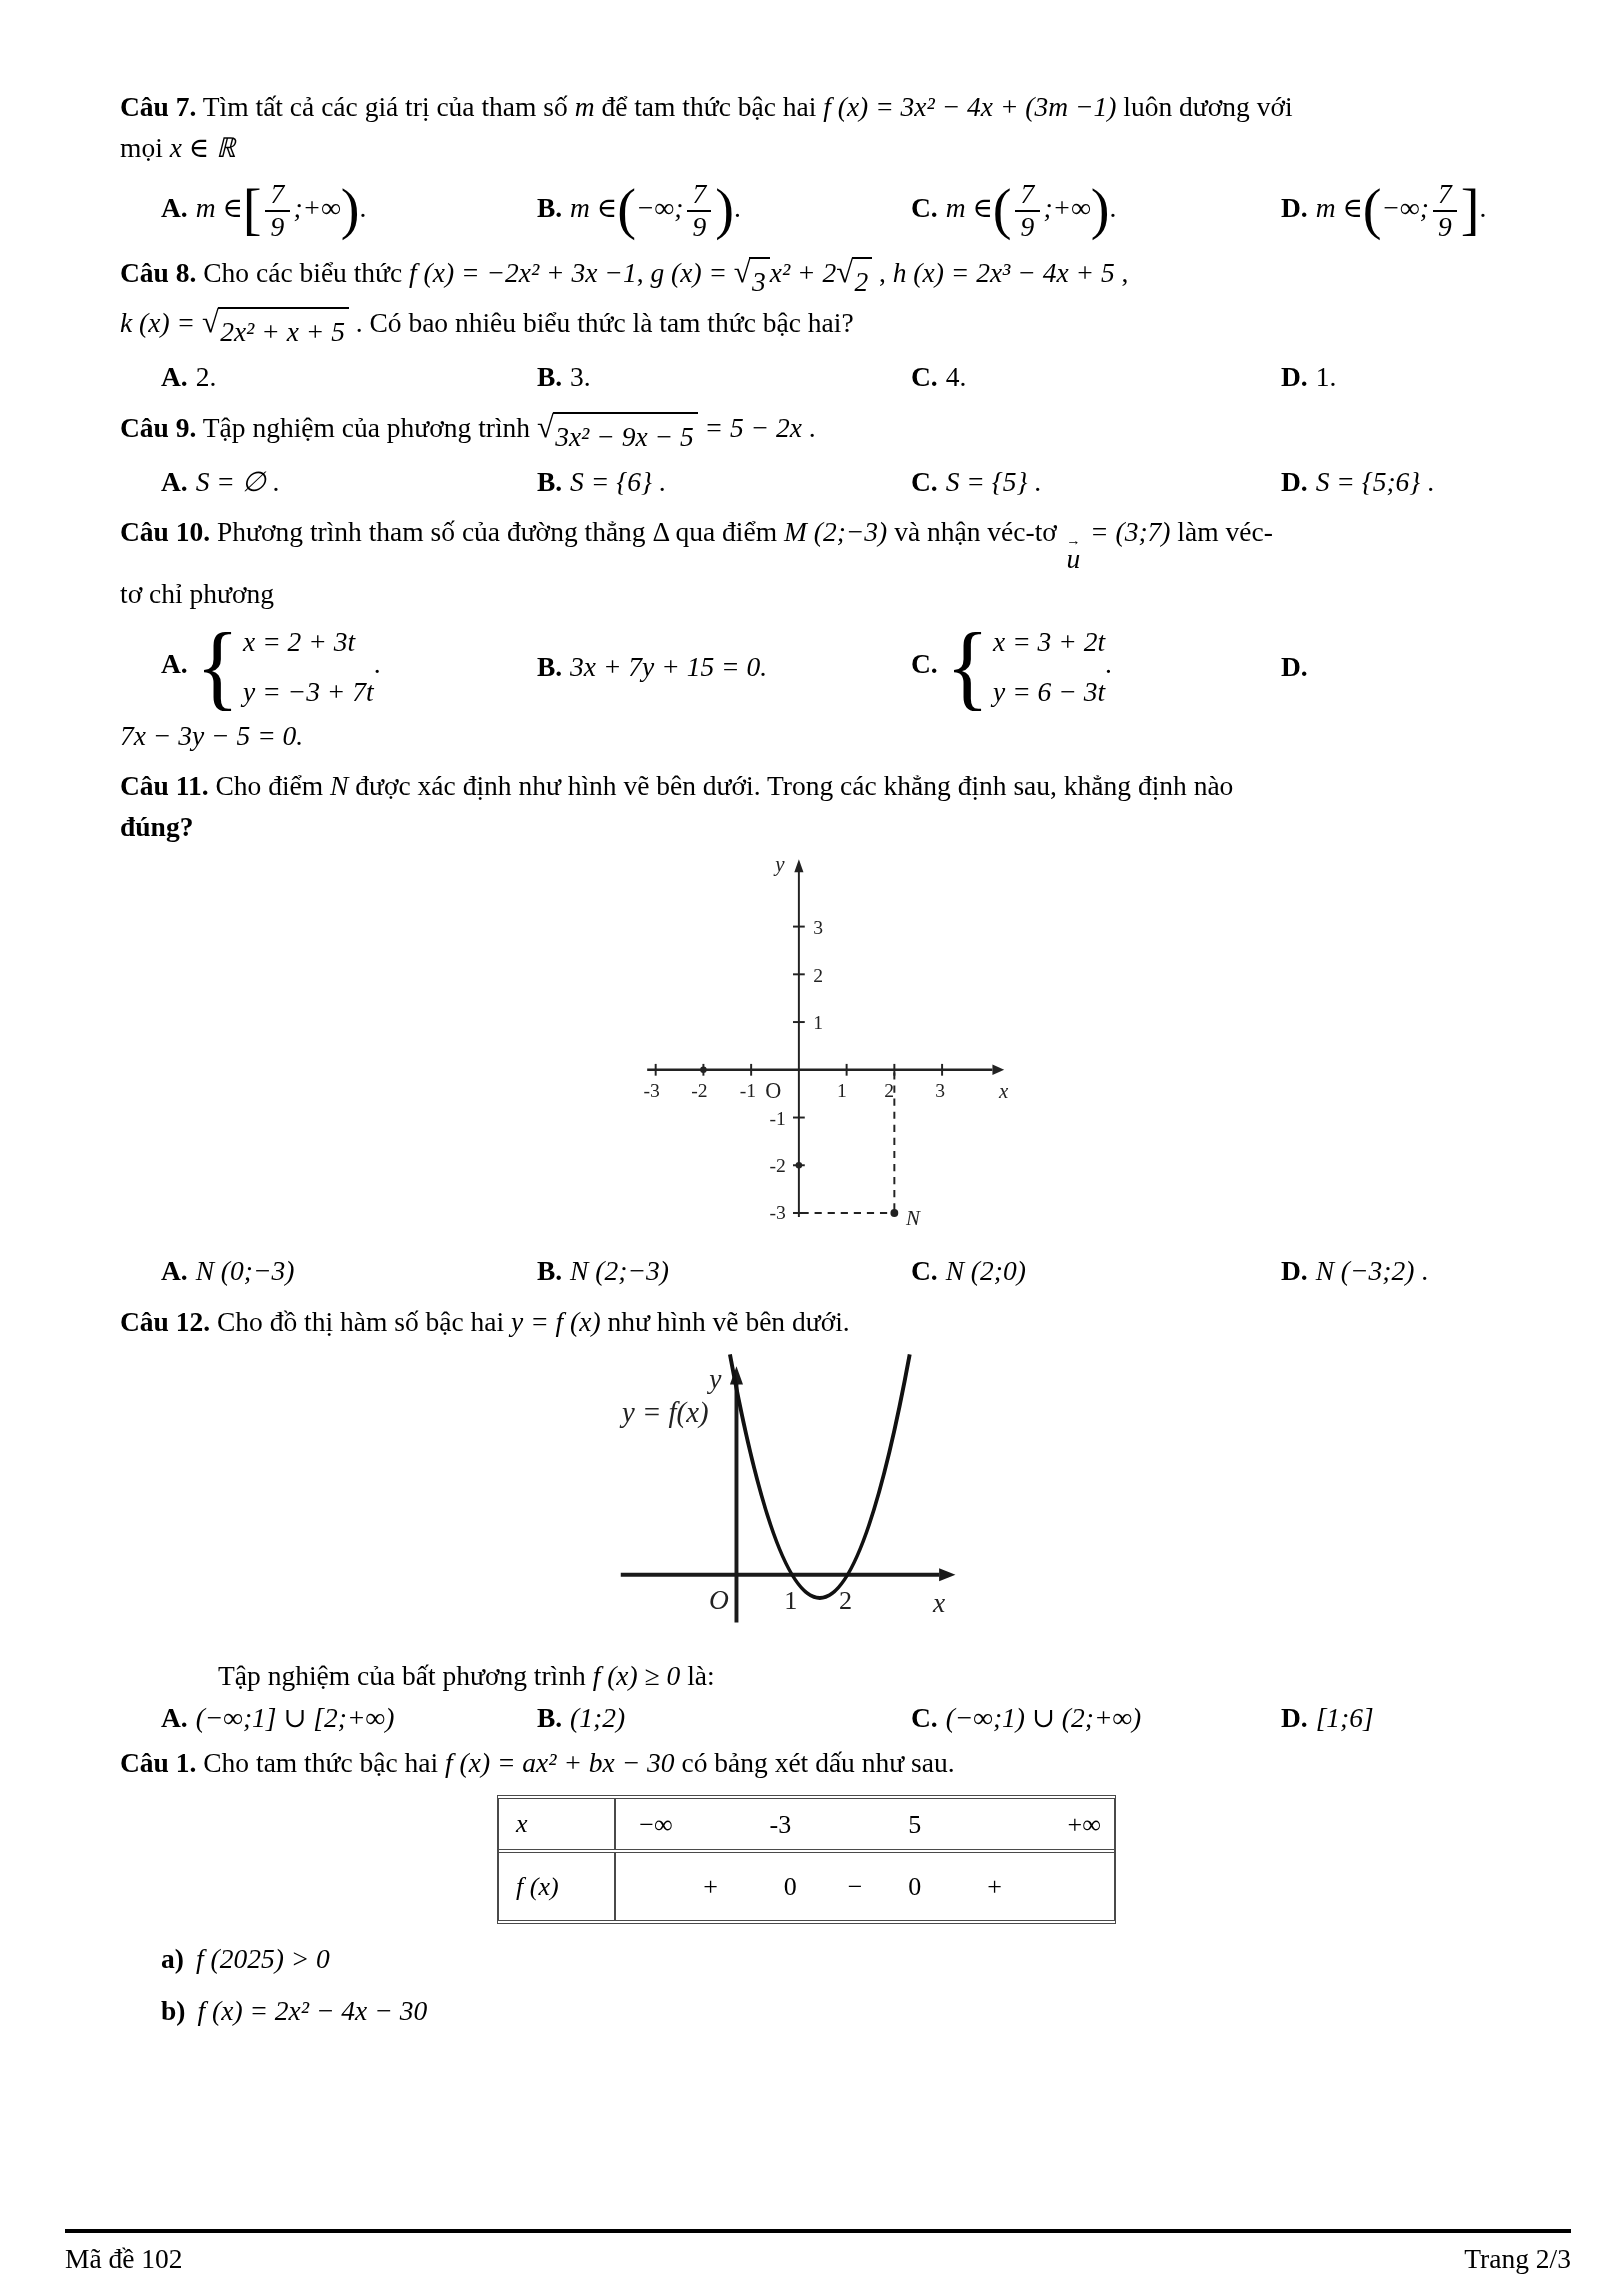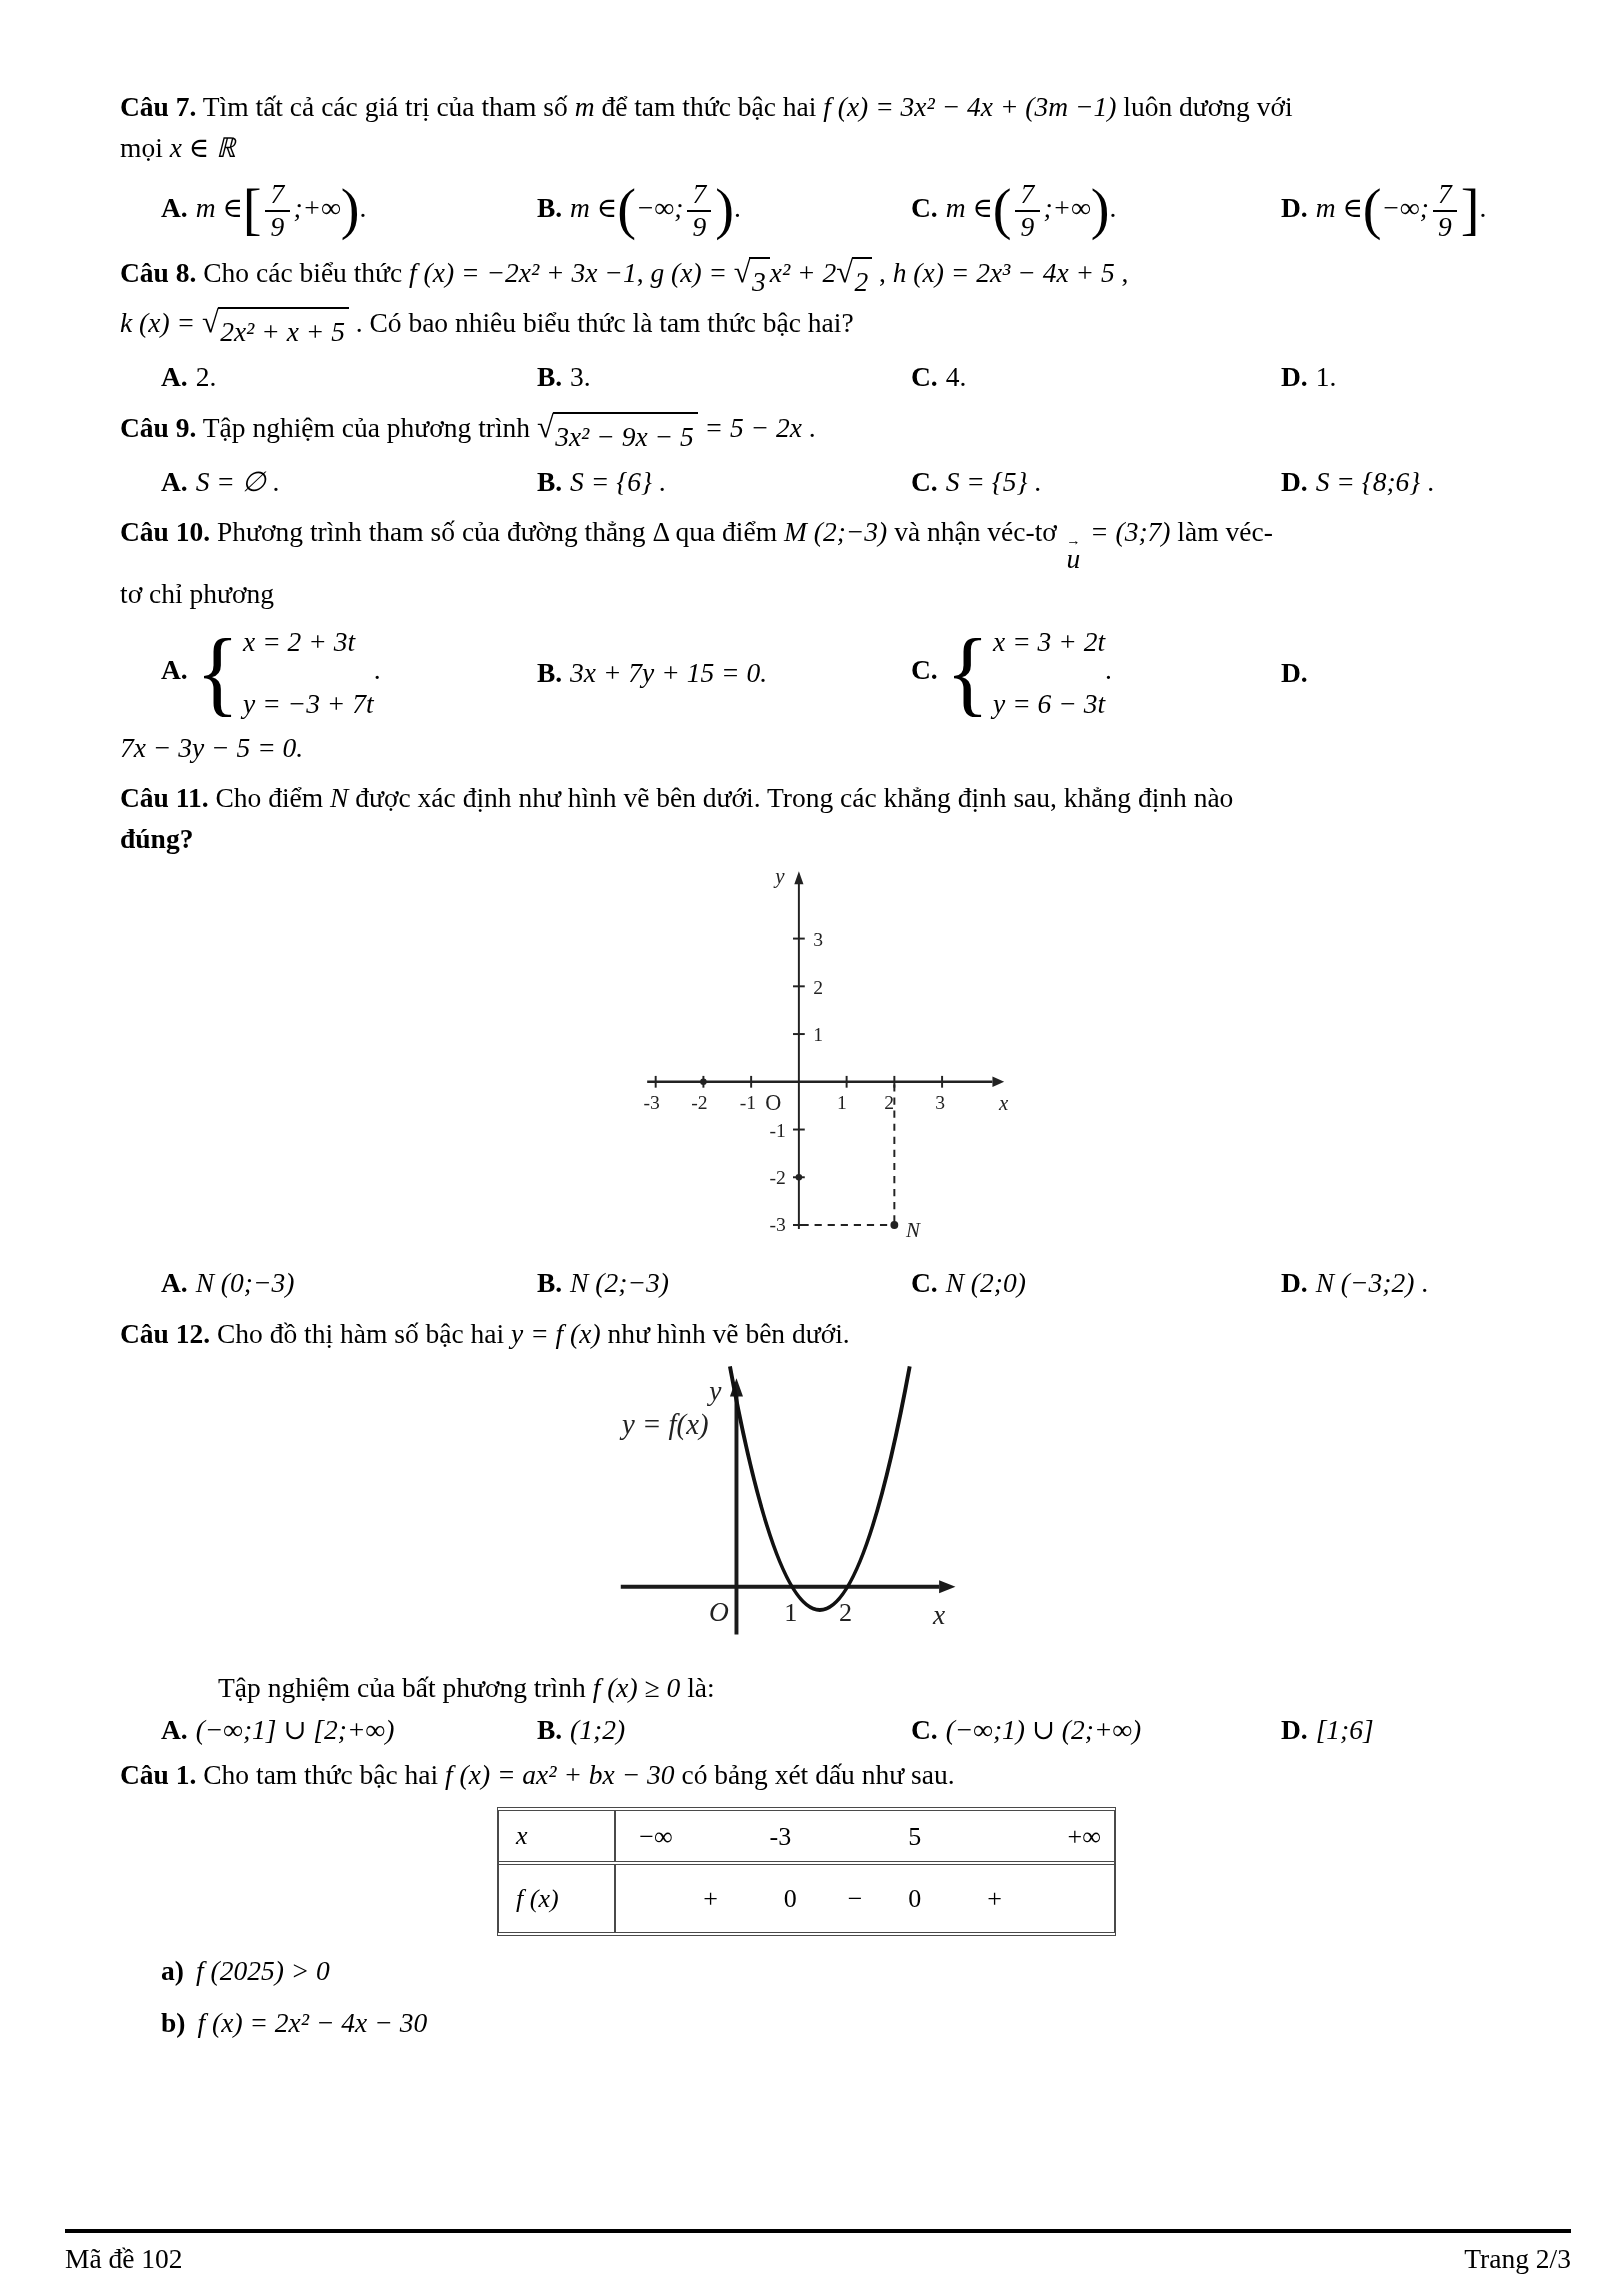--- a/index.html
+++ b/index.html
@@ -27,21 +27,21 @@
   
   .bigbr{font-size:2.05em;font-weight:400;line-height:0;vertical-align:middle;
          position:relative;top:-2px;}
   
   .sqrt{display:inline-flex;align-items:flex-start;font-style:italic;}
   .sqrt .rad{font-size:1.12em;line-height:1;margin-right:-1.3px;position:relative;top:0px;font-style:normal;}
   .sqrt .vinc{border-top:2px solid #000;padding:2px 3.9px 0 2.6px;}
   
   .cases{display:inline-flex;align-items:center;vertical-align:middle;gap:3.9px;}
   .cases .brace{font-size:3.3em;font-weight:300;line-height:0;transform:scaleY(1.05);}
-  .cases .ccol{display:inline-flex;flex-direction:column;gap:21px;text-align:left;}
+  .cases .ccol{display:inline-flex;flex-direction:column;gap:9px;text-align:left;}
   .cline{font-style:italic;}
   
   .vec{display:inline-flex;flex-direction:column;align-items:center;
        vertical-align:-3.9px;line-height:0.6;margin:0 2.6px;}
   .varr{font-size:0.52em;line-height:0.7;}
   .vec .vl{font-style:italic;line-height:1;}
   
   .fig1{margin:6.5px 0 0 502px;width:393px;}
   .fig2{margin:6.5px 0 0 489px;width:353px;}
   svg text{font-family:"Liberation Serif","DejaVu Serif",serif;fill:#222;}
@@ -109,21 +109,21 @@
   </div>
 
   <p class="q"><b>Câu 9.</b><span> Tập nghiệm của phương trình </span><span class="sqrt">
         <span class="rad">√</span>
         <span class="vinc mi">3x² − 9x − 5</span>
       </span><span class="mi"> = 5 − 2x</span><span> .</span></p>
   <div class="opts">
     <span class="opt"><b>A.</b><span><span class="mi">S = ∅</span><span> .</span></span></span>
     <span class="opt"><b>B.</b><span><span class="mi">S = {6}</span><span> .</span></span></span>
     <span class="opt"><b>C.</b><span><span class="mi">S = {5}</span><span> .</span></span></span>
-    <span class="opt"><b>D.</b><span><span class="mi">S = {8;6}</span><span> .</span></span></span>
+    <span class="opt"><b>D.</b><span><span class="mi">S = {5;6}</span><span> .</span></span></span>
   </div>
 
   <p class="q"><b>Câu 10.</b><span> Phương trình tham số của đường thẳng Δ qua điểm </span><span class="mi">M (2;−3)</span><span> và nhận véc-tơ </span><span class="vec">
         <span class="varr">→</span>
         <span class="vl">u</span>
       </span><span class="mi"> = (3;7)</span><span> làm véc-</span><br><span>tơ chỉ phương</span></p>
   <div class="opts" style="margin-top:6.5px;">
     <span class="opt"><b>A.</b><span><span class="cases">
             <span class="brace">{</span>
             <span class="ccol">

